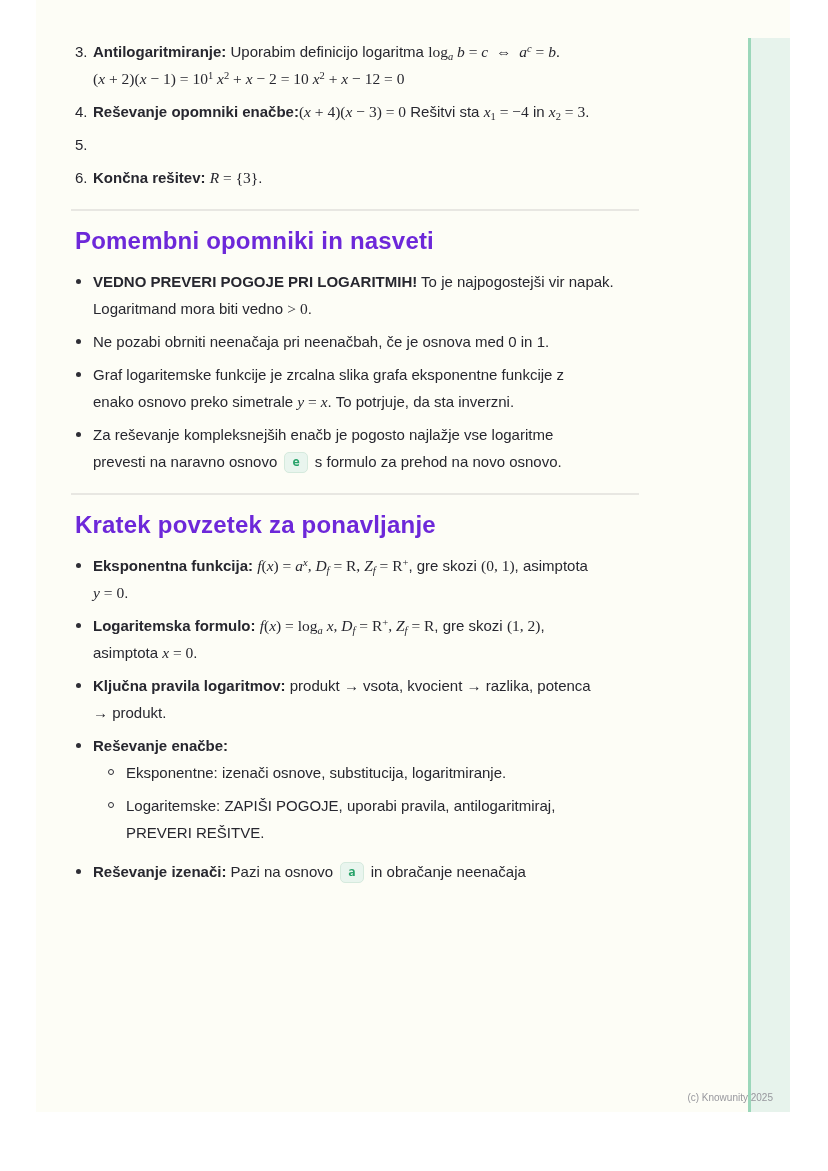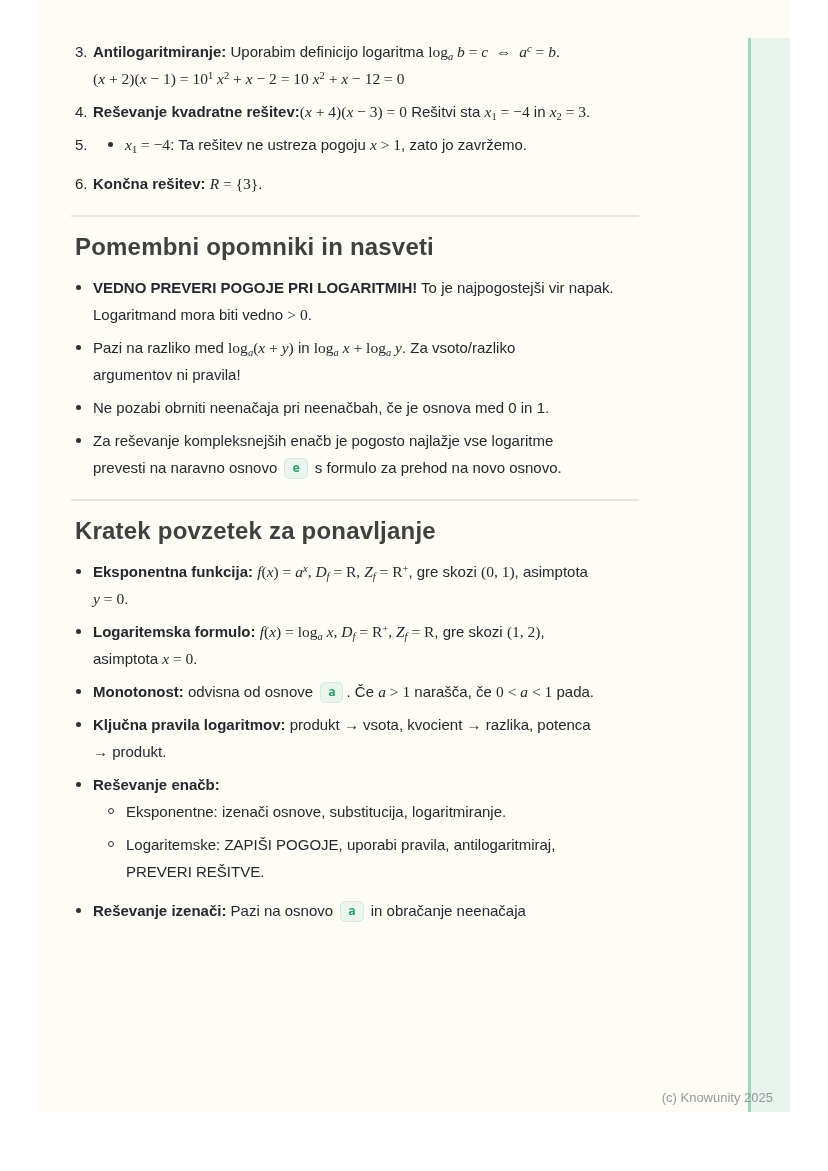--- a/index.html
+++ b/index.html
@@ -27,93 +27,89 @@
     flex:none;width:5px;height:5px;border-radius:50%;
     background:#2e2e36;margin:11px 12px 0 1px;
   }
   .ring{
     flex:none;width:4px;height:4px;border-radius:50%;
     background:transparent;border:1px solid #2e2e36;margin:10px 12px 0 1px;
   }
   .sublist{margin:0 0 6px 14px;}
   .sublist .uli{margin-bottom:6px;}
   h2{
-    font-size:24px;line-height:31px;font-weight:700;color:#404040;
+    font-size:24px;line-height:31px;font-weight:700;color:#6d28d9;
     margin:14px 0 12px 0;letter-spacing:0.2px;
   }
   hr{
     border:none;border-top:2px solid #e8e7e2;
     width:568px;margin:18px 0 12px -4px;
   }
   b{font-weight:700;}
   .m{font-family:"Liberation Serif",serif;font-size:15.5px;}
   .m i{font-style:italic;}
   .m sub,.m sup{font-size:10.5px;line-height:0;}
   .m sub{vertical-align:-3px;}
   .m sup{vertical-align:5px;}
   .chip{
     display:inline-block;font-family:"DejaVu Sans Mono","Liberation Mono",monospace;
     font-size:12px;font-weight:700;color:#27a269;background:#e9f5ee;
     border:1px solid #d5eadd;border-radius:5px;padding:0 7px 1px 7px;
     line-height:18px;margin:0 3px;vertical-align:1px;
   }
   .footer{
     position:absolute;top:1091px;right:55px;z-index:3;
-    font-size:13px;line-height:13px;color:#97979d;
+    font-size:10px;line-height:13px;color:#97979d;
   }
 </style>
 </head>
 <body>
 
 <div class="card"></div>
 <div class="accent-bar"></div>
 
 <div class="content">
 
   <div>
     <div class="oli">
       <span class="num">3.</span>
       <div class="li-body"><b>Antilogaritmiranje:</b> Uporabim definicijo logaritma <span class="m">log<sub><i>a</i></sub> <i>b</i> = <i>c</i> &nbsp;⇔&nbsp; <i>a</i><sup><i>c</i></sup> = <i>b</i>.</span><br><span class="m">(<i>x</i> + 2)(<i>x</i> − 1) = 10<sup>1</sup> <i>x</i><sup>2</sup> + <i>x</i> − 2 = 10 <i>x</i><sup>2</sup> + <i>x</i> − 12 = 0</span></div>
     </div>
     <div class="oli">
       <span class="num">4.</span>
-      <div class="li-body"><b>Reševanje kvadratne rešitev:</b><span class="m">(<i>x</i> + 4)(<i>x</i> − 3) = 0</span> Rešitvi sta <span class="m"><i>x</i><sub>1</sub> = −4</span> in <span class="m"><i>x</i><sub>2</sub> = 3</span>.</div>
+      <div class="li-body"><b>Reševanje opomniki enačbe:</b><span class="m">(<i>x</i> + 4)(<i>x</i> − 3) = 0</span> Rešitvi sta <span class="m"><i>x</i><sub>1</sub> = −4</span> in <span class="m"><i>x</i><sub>2</sub> = 3</span>.</div>
     </div>
     <div class="oli">
       <span class="num">5.</span>
       <div class="li-body">
         <div class="sublist">
-          <div class="uli">
-            <span class="dot"></span>
-            <div class="li-body"><span class="m"><i>x</i><sub>1</sub> = −4</span>: Ta rešitev ne ustreza pogoju <span class="m"><i>x</i> &gt; 1</span>, zato jo zavržemo.</div>
-          </div>
         </div>
       </div>
     </div>
     <div class="oli">
       <span class="num">6.</span>
       <div class="li-body"><b>Končna rešitev:</b> <span class="m"><i>R</i> = {3}</span>.</div>
     </div>
   </div>
 
   <hr>
 
   <h2>Pomembni opomniki in nasveti</h2>
   <div>
     <div class="uli">
       <span class="dot"></span>
       <div class="li-body"><b>VEDNO PREVERI POGOJE PRI LOGARITMIH!</b> To je najpogostejši vir napak.<br>Logaritmand mora biti vedno <span class="m">&gt; 0</span>.</div>
     </div>
     <div class="uli">
       <span class="dot"></span>
-      <div class="li-body">Pazi na razliko med <span class="m">log<sub><i>a</i></sub>(<i>x</i> + <i>y</i>)</span> in <span class="m">log<sub><i>a</i></sub> <i>x</i> + log<sub><i>a</i></sub> <i>y</i></span>. Za vsoto/razliko<br>argumentov ni pravila!</div>
+      <div class="li-body">Ne pozabi obrniti neenačaja pri neenačbah, če je osnova med 0 in 1.</div>
     </div>
     <div class="uli">
       <span class="dot"></span>
-      <div class="li-body">Ne pozabi obrniti neenačaja pri neenačbah, če je osnova med 0 in 1.</div>
+      <div class="li-body">Graf logaritemske funkcije je zrcalna slika grafa eksponentne funkcije z<br>enako osnovo preko simetrale <span class="m"><i>y</i> = <i>x</i></span>. To potrjuje, da sta inverzni.</div>
     </div>
     <div class="uli">
       <span class="dot"></span>
       <div class="li-body">Za reševanje kompleksnejših enačb je pogosto najlažje vse logaritme<br>prevesti na naravno osnovo <code class="chip">e</code> s formulo za prehod na novo osnovo.</div>
     </div>
   </div>
 
   <hr>
 
   <h2>Kratek povzetek za ponavljanje</h2>
@@ -121,30 +117,26 @@
     <div class="uli">
       <span class="dot"></span>
       <div class="li-body"><b>Eksponentna funkcija:</b> <span class="m"><i>f</i>(<i>x</i>) = <i>a</i><sup><i>x</i></sup>, <i>D</i><sub><i>f</i></sub> = R, <i>Z</i><sub><i>f</i></sub> = R<sup>+</sup></span>, gre skozi <span class="m">(0, 1)</span>, asimptota<br><span class="m"><i>y</i> = 0</span>.</div>
     </div>
     <div class="uli">
       <span class="dot"></span>
       <div class="li-body"><b>Logaritemska formulo:</b> <span class="m"><i>f</i>(<i>x</i>) = log<sub><i>a</i></sub> <i>x</i>, <i>D</i><sub><i>f</i></sub> = R<sup>+</sup>, <i>Z</i><sub><i>f</i></sub> = R</span>, gre skozi <span class="m">(1, 2)</span>,<br>asimptota <span class="m"><i>x</i> = 0</span>.</div>
     </div>
     <div class="uli">
       <span class="dot"></span>
-      <div class="li-body"><b>Monotonost:</b> odvisna od osnove <code class="chip">a</code>. Če <span class="m"><i>a</i> &gt; 1</span> narašča, če <span class="m">0 &lt; <i>a</i> &lt; 1</span> pada.</div>
-    </div>
-    <div class="uli">
-      <span class="dot"></span>
       <div class="li-body"><b>Ključna pravila logaritmov:</b> produkt → vsota, kvocient → razlika, potenca<br>→ produkt.</div>
     </div>
     <div class="uli">
       <span class="dot"></span>
       <div class="li-body">
-        <div><b>Reševanje enačb:</b></div>
+        <div><b>Reševanje enačbe:</b></div>
         <div class="sublist">
           <div class="uli">
             <span class="ring"></span>
             <div class="li-body">Eksponentne: izenači osnove, substitucija, logaritmiranje.</div>
           </div>
           <div class="uli">
             <span class="ring"></span>
             <div class="li-body">Logaritemske: ZAPIŠI POGOJE, uporabi pravila, antilogaritmiraj,<br>PREVERI REŠITVE.</div>
           </div>
         </div>

